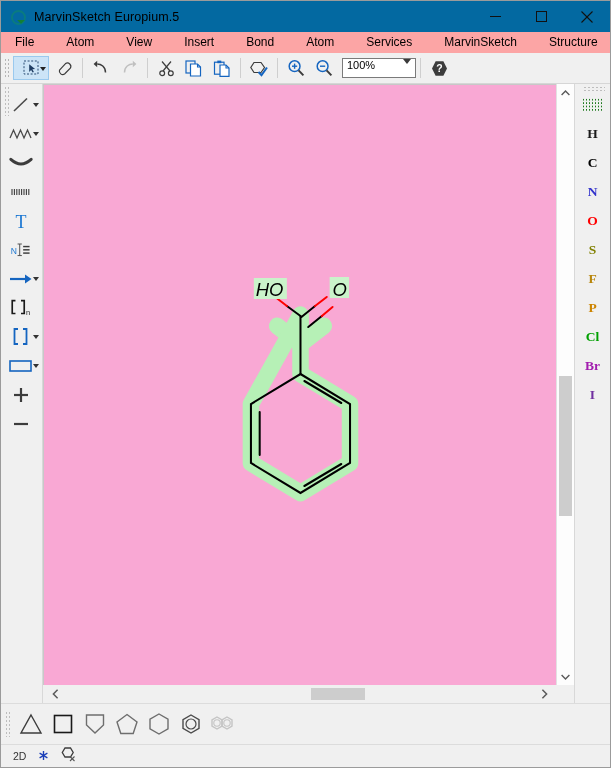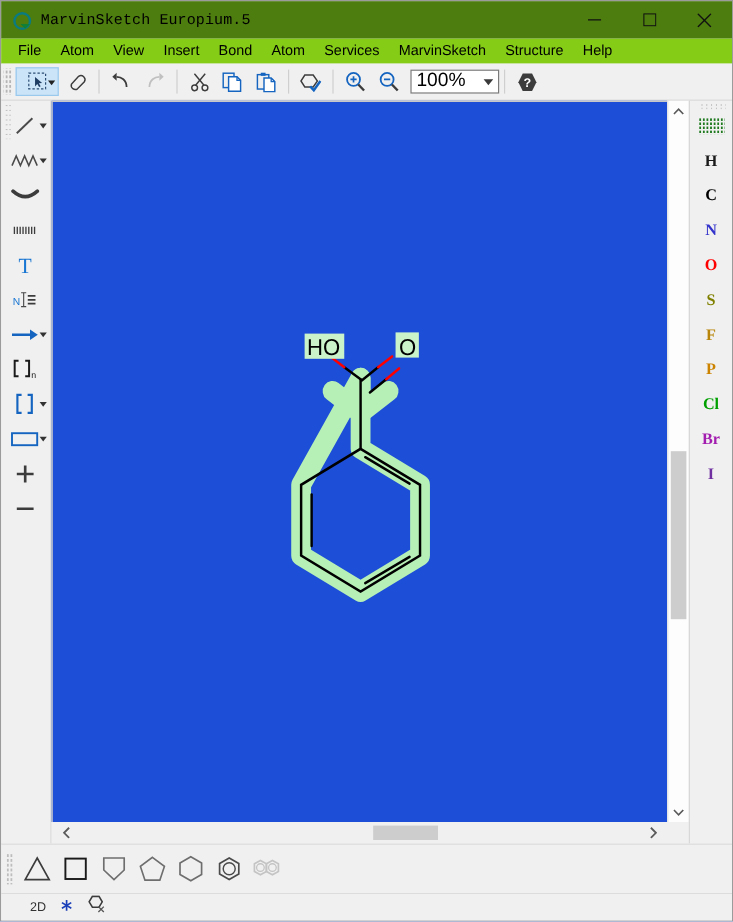--- a/index.html
+++ b/index.html
@@ -11,22 +11,22 @@
   }
   .window{
     width:611px;height:768px;position:relative;
     background:#f0f0f0;
     border:1px solid #9b9b9b;
     box-sizing:border-box;
     display:flex;flex-direction:column;
   }
   
   .titlebar{
-    height:31px;min-height:31px;background:#4d7c0f;
-    display:flex;align-items:center;position:relative;font-family:Liberation Mono, monospace;
+    height:31px;min-height:31px;background:#0369a1;
+    display:flex;align-items:center;position:relative;
   }
   .app-icon{width:16px;height:16px;margin-left:9px;margin-right:8px;position:relative;}
   .app-icon .ring{
     position:absolute;left:1px;top:1px;width:11px;height:11px;
     border:2px solid #0a7b80;border-radius:50%;
   }
   .app-icon .tail{
     position:absolute;left:8px;top:8px;width:6px;height:6px;
     background:#127f36;transform:rotate(45deg);
     clip-path:polygon(0 100%,100% 0,100% 100%);
@@ -35,22 +35,22 @@
     font-size:12.5px;color:#000;letter-spacing:.1px;
   }
   .win-btns{position:absolute;right:0;top:0;height:31px;display:flex;}
   .win-btn{
     width:46px;height:31px;display:flex;align-items:center;justify-content:center;
     font-size:12px;color:#000;
   }
   .win-btn svg{display:block;}
   
   .menubar{
-    height:21px;min-height:21px;background:#84cc16;
-    display:flex;align-items:flex-end;padding-left:6px;
+    height:21px;min-height:21px;background:#fca5a5;
+    display:flex;align-items:flex-end;padding-left:6px;gap:16px;
   }
   .menu-item{
     font-size:12px;color:#000;padding:3px 8px 4px 8px;line-height:14px;
     white-space:nowrap;
   }
   
   .toolbar{
     height:30px;min-height:30px;background:#f0f0f0;
     display:flex;align-items:center;padding-left:2px;
     border-bottom:1px solid #d6d6d6;
@@ -66,22 +66,22 @@
   }
   .tb-btn.sel{background:#cce4f7;border:1px solid #9ac9ee;box-sizing:border-box;}
   .tb-btn.wide{width:36px;}
   .tb-sep{width:1px;height:20px;background:#cfcfcf;margin:0 4px;}
   .caret{
     width:0;height:0;border-left:3px solid transparent;border-right:3px solid transparent;
     border-top:4px solid #222;position:absolute;right:2px;bottom:8px;
   }
   .zoom-combo{
     width:74px;height:20px;border:1px solid #7a7a7a;background:#fff;
-    display:flex;align-items:center;justify-content:space-between;
-    font-size:16px;color:#000;padding:0 4px;box-sizing:border-box;margin-left:4px;
+    display:flex;align-items:flex-start;justify-content:space-between;
+    font-size:11px;color:#000;padding:0 4px;box-sizing:border-box;margin-left:4px;
   }
   .zoom-combo .cv{
     width:0;height:0;border-left:4px solid transparent;border-right:4px solid transparent;
     border-top:5px solid #3a3a3a;
   }
   
   .body-row{flex:1;display:flex;min-height:0;}
   
   .left-pal{
     width:41px;min-width:41px;background:#f0f0f0;
@@ -99,22 +99,22 @@
   }
   .lt .dd{
     width:0;height:0;border-left:3px solid transparent;border-right:3px solid transparent;
     border-top:4px solid #333;position:absolute;right:2px;top:13px;
   }
   .lt-ic{width:24px;height:20px;display:flex;align-items:center;justify-content:center;margin-right:2px;}
   
   .canvas-wrap{flex:1;display:flex;flex-direction:column;min-width:0;background:#f0f0f0;}
   .canvas-row{flex:1;display:flex;min-height:0;}
   .canvas{
-    flex:1;background:#1d4ed8;position:relative;overflow:hidden;
-    border:1px solid #c8c8c8;border-right:none;border-bottom:none;box-sizing:border-box;
+    flex:1;background:#f9a8d4;position:relative;overflow:hidden;
+    border:1px solid #c8c8c8;border-right:none;border-bottom:none;box-sizing:border-box;font-style:italic;
   }
   .vscroll{
     width:17px;min-width:17px;background:#fdfdfd;position:relative;
     border-left:1px solid #e2e2e2;
   }
   .vscroll .arrow{
     position:absolute;left:0;width:17px;height:17px;display:flex;
     align-items:center;justify-content:center;color:#555;font-size:9px;
   }
   .vscroll .up{top:0;}
@@ -163,21 +163,21 @@
     width:6px;height:26px;margin-right:4px;
     background-image:radial-gradient(circle,#bdbdbd .9px,transparent .9px);
     background-size:3px 4px;
   }
   .tmpl{
     width:32px;height:32px;display:flex;align-items:center;justify-content:center;
   }
   
   .statusbar{
     height:22px;min-height:22px;background:#f0f0f0;display:flex;align-items:center;
-    padding-left:24px;border-top:1px solid #dcdcdc;gap:12px;
+    padding-left:12px;border-top:1px solid #dcdcdc;gap:12px;
   }
   .status-2d{font-size:10.5px;color:#333;}
 </style>
 </head>
 <body>
 
 <div class="window">
 
   <div class="titlebar">
     <div class="app-icon">

